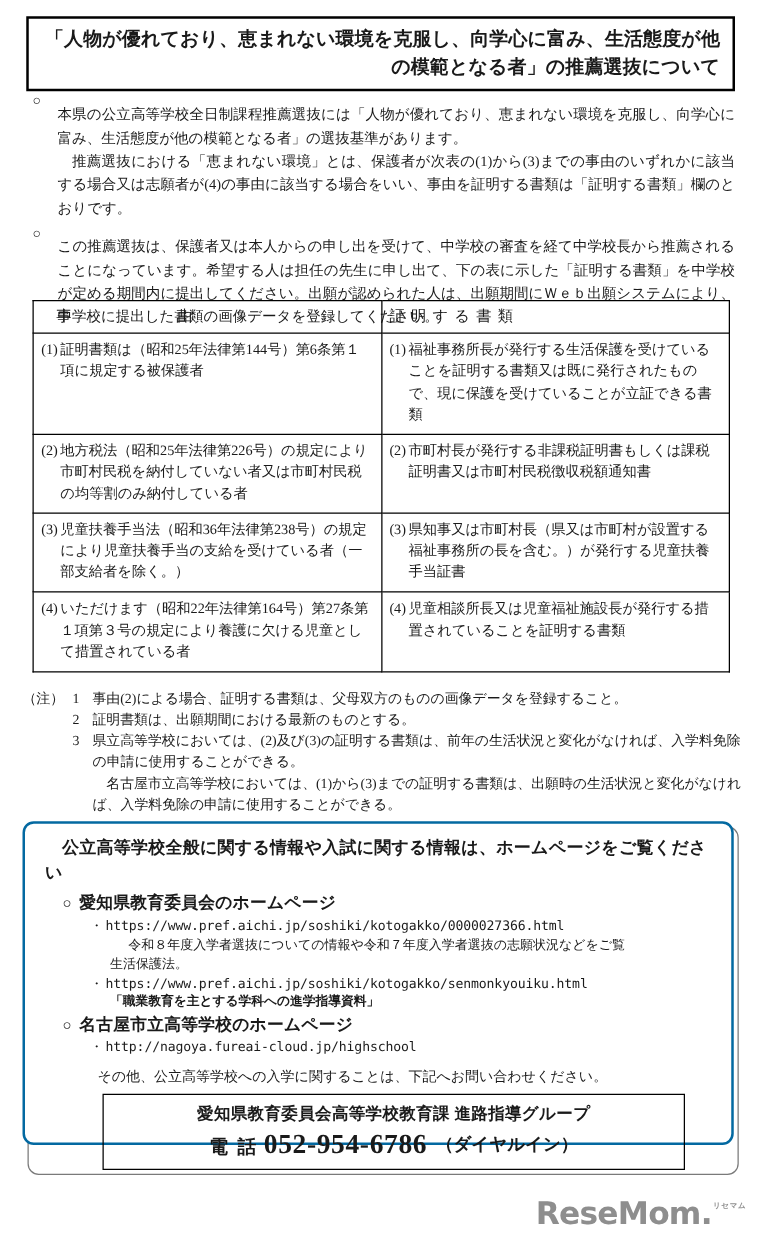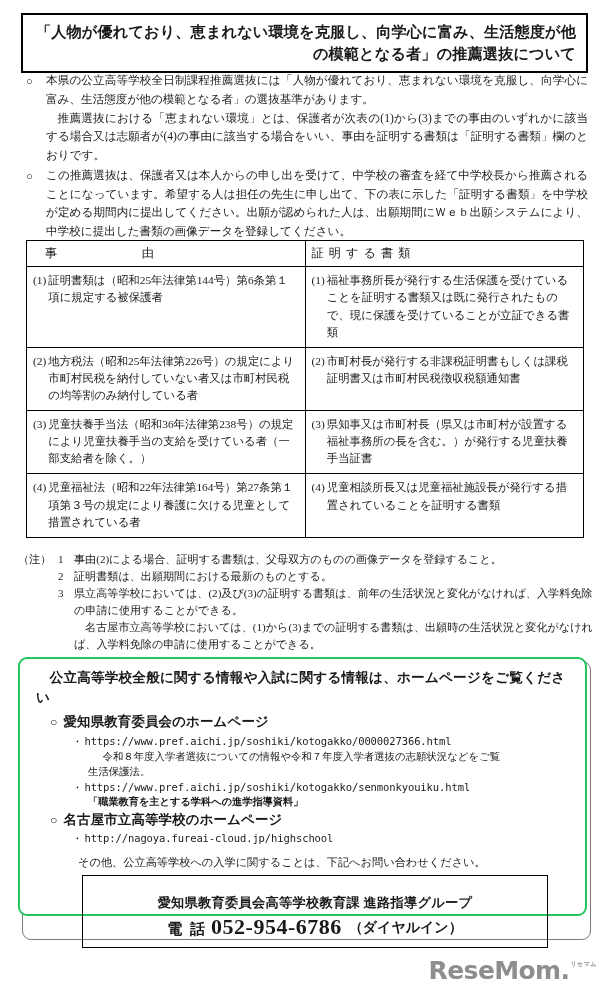--- a/index.html
+++ b/index.html
@@ -65,20 +65,21 @@
     flex: 1 1 auto;
     text-align: justify;
     text-justify: inter-character;
   }
   .para .ptext p {
     margin: 0;
     text-indent: 1em;
   }
   .para .ptext p.noindent {
     text-indent: 0;
+    margin-top: 11px;
   }
 
   
   .reason-table {
     position: absolute;
     left: 26px;
     top: 240px;
     width: 558px;
     border-collapse: collapse;
     table-layout: fixed;
@@ -165,21 +166,21 @@
     border-radius: 9px;
     box-sizing: border-box;
     background: #ffffff;
   }
   .info-box {
     position: absolute;
     left: 0;
     top: 0;
     width: 569px;
     height: 259px;
-    border: 2px solid #22c55e;
+    border: 2px solid #0369a1;
     border-radius: 9px;
     box-sizing: border-box;
     background: #ffffff;
     padding: 9px 14px 0 16px;
   }
   .info-heading {
     font-size: 13.6px;
     font-weight: bold;
     line-height: 1.45;
     text-indent: 1em;
@@ -236,21 +237,21 @@
     font-size: 11.2px;
     line-height: 1.5;
     margin-top: 8px;
     margin-left: 42px;
   }
   .contact-box {
     margin: 4px 0 0 46px;
     width: 466px;
     box-sizing: border-box;
     border: 1.4px solid #000;
-    padding: 17px 8px 7px 8px;
+    padding: 5px 8px 7px 8px;
     text-align: center;
   }
   .contact-org {
     font-size: 13.2px;
     font-weight: bold;
     line-height: 1.5;
     letter-spacing: 0.3px;
   }
   .contact-tel {
     margin-top: 1px;
@@ -375,21 +376,21 @@
           <div class="cellitem">
             <span class="num">(3)</span>
             <span class="body">県知事又は市町村長（県又は市町村が設置する福祉事務所の長を含む。）が発行する児童扶養手当証書</span>
           </div>
         </td>
       </tr>
       <tr>
         <td>
           <div class="cellitem">
             <span class="num">(4)</span>
-            <span class="body">児童福祉法（昭和22年法律第164号）第27条第１項第３号の規定により養護に欠ける児童として措置されている者</span>
+            <span class="body">いただけます（昭和22年法律第164号）第27条第１項第３号の規定により養護に欠ける児童として措置されている者</span>
           </div>
         </td>
         <td>
           <div class="cellitem">
             <span class="num">(4)</span>
             <span class="body">児童相談所長又は児童福祉施設長が発行する措置されていることを証明する書類</span>
           </div>
         </td>
       </tr>
     </tbody>

